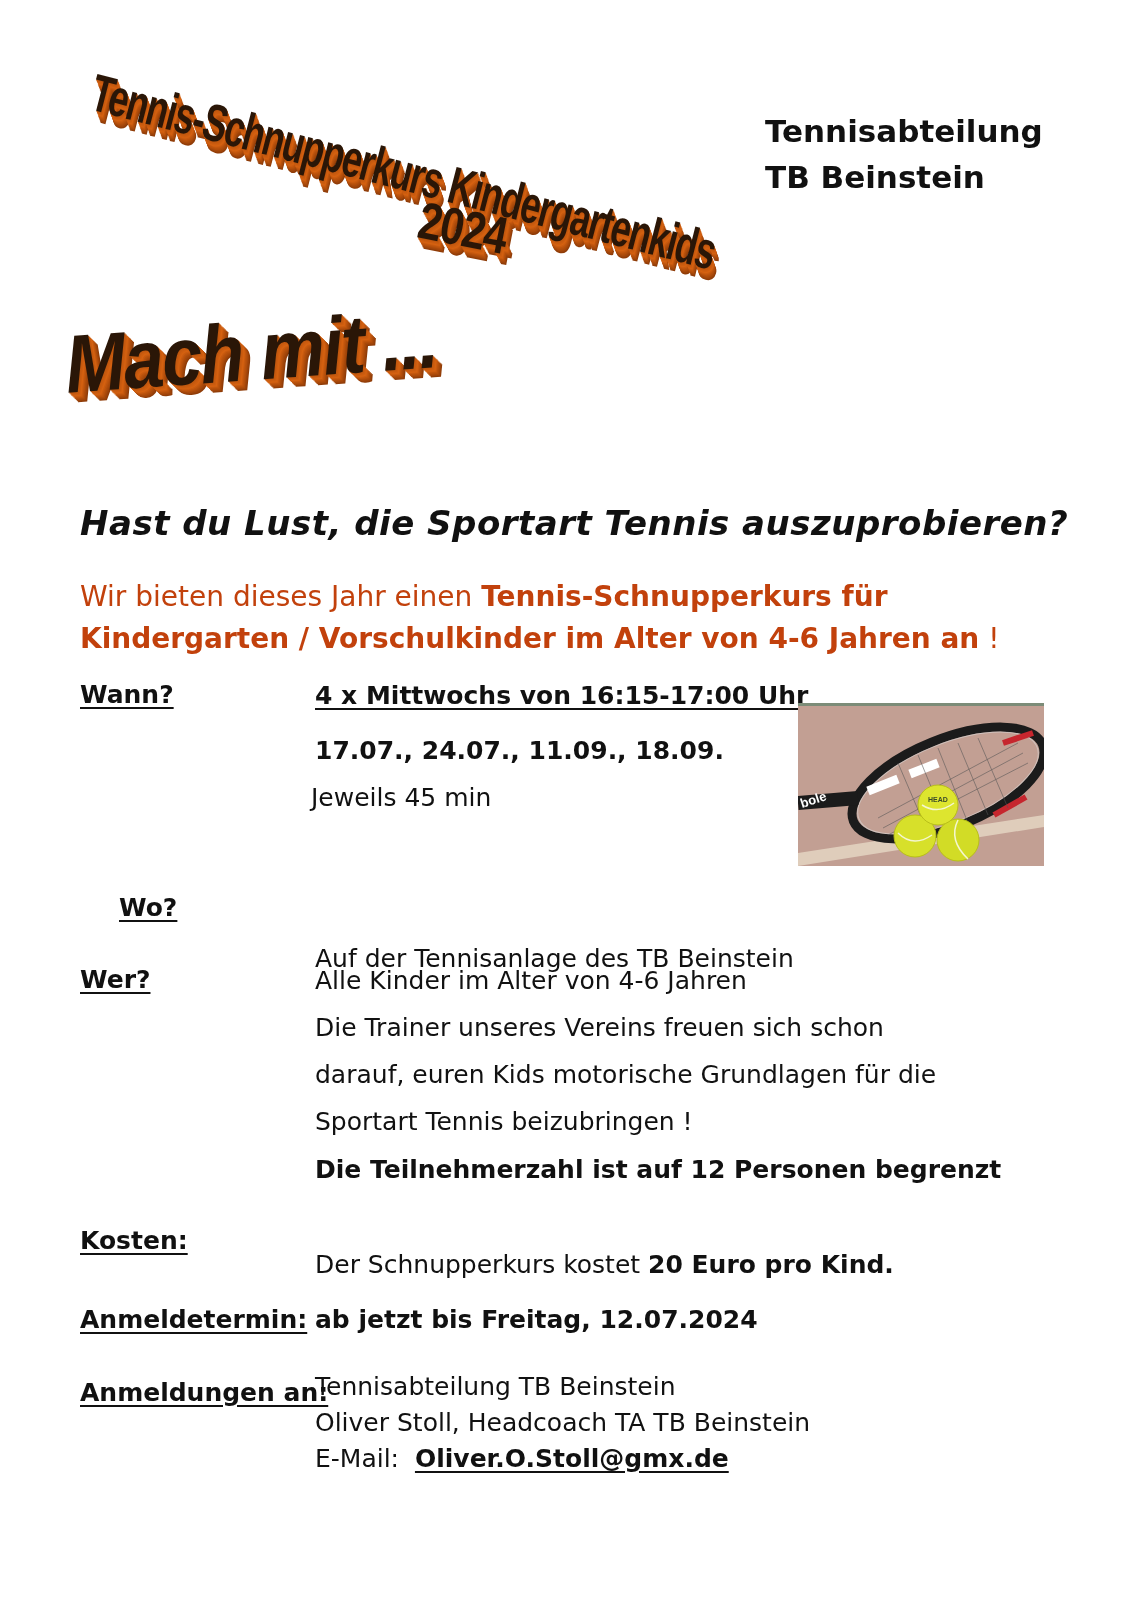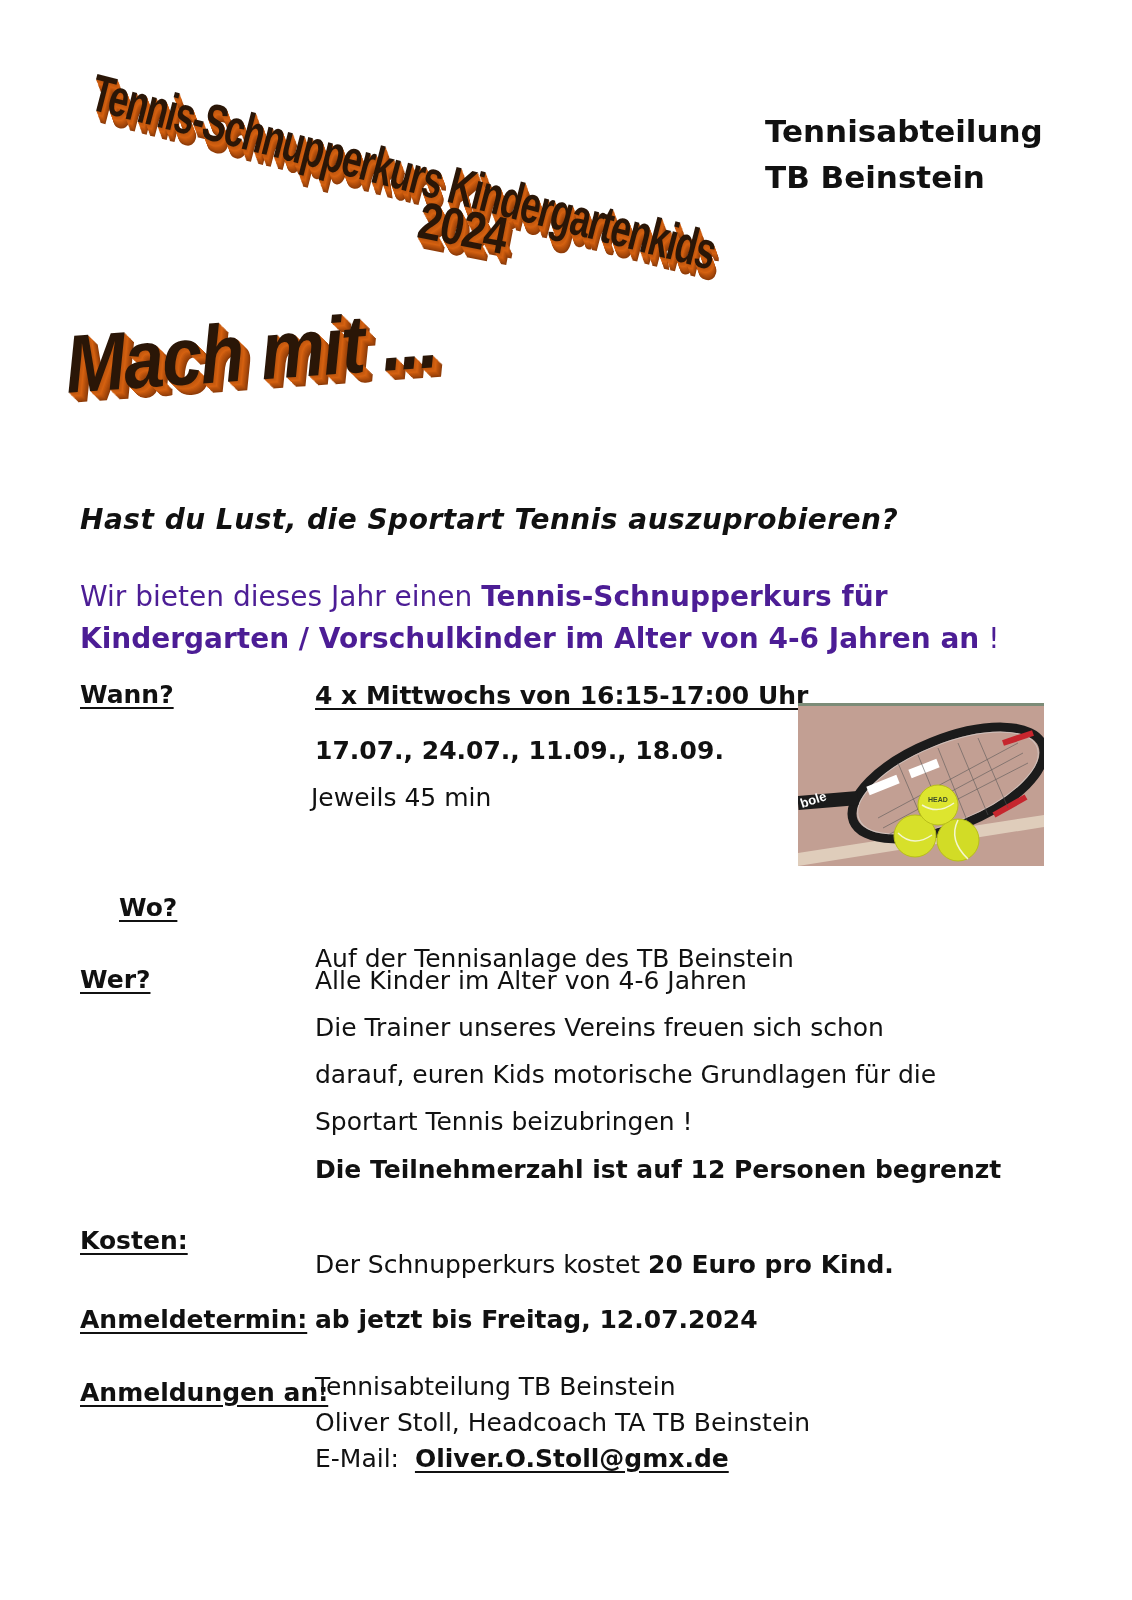--- a/index.html
+++ b/index.html
@@ -42,27 +42,27 @@
   }
   .mach-mit span { display: inline-block; transform: scaleX(0.88); transform-origin: left center; }
 
   .org {
     position: absolute; left: 765px; top: 108px;
     font-size: 31px; font-weight: bold; line-height: 46px; color: #111;
   }
 
   .question {
     position: absolute; left: 80px; top: 503px;
-    font-size: 28px; font-weight: bold; font-style: italic; color: #111;
+    font-size: 34px; font-weight: bold; font-style: italic; color: #111;
     letter-spacing: 0.5px;
   }
 
   .intro {
     position: absolute; left: 80px; top: 576px;
-    font-size: 28px; line-height: 42px; color: #4c1d95;
+    font-size: 28px; line-height: 42px; color: #c2410c;
   }
   .intro b { font-weight: bold; }
   .label { position: absolute; left: 80px; font-size: 25px; font-weight: bold;
            text-decoration: underline; text-underline-offset: 4px; text-decoration-thickness: 2px; }
   .val { position: absolute; left: 315px; font-size: 25px; line-height: 47px; color: #111; white-space: nowrap; }
   .bold { font-weight: bold; }
   .ul { text-decoration: underline; text-underline-offset: 4px; text-decoration-thickness: 2px; }
 
   .photo {
     position: absolute; left: 798px; top: 703px; width: 246px; height: 163px;

